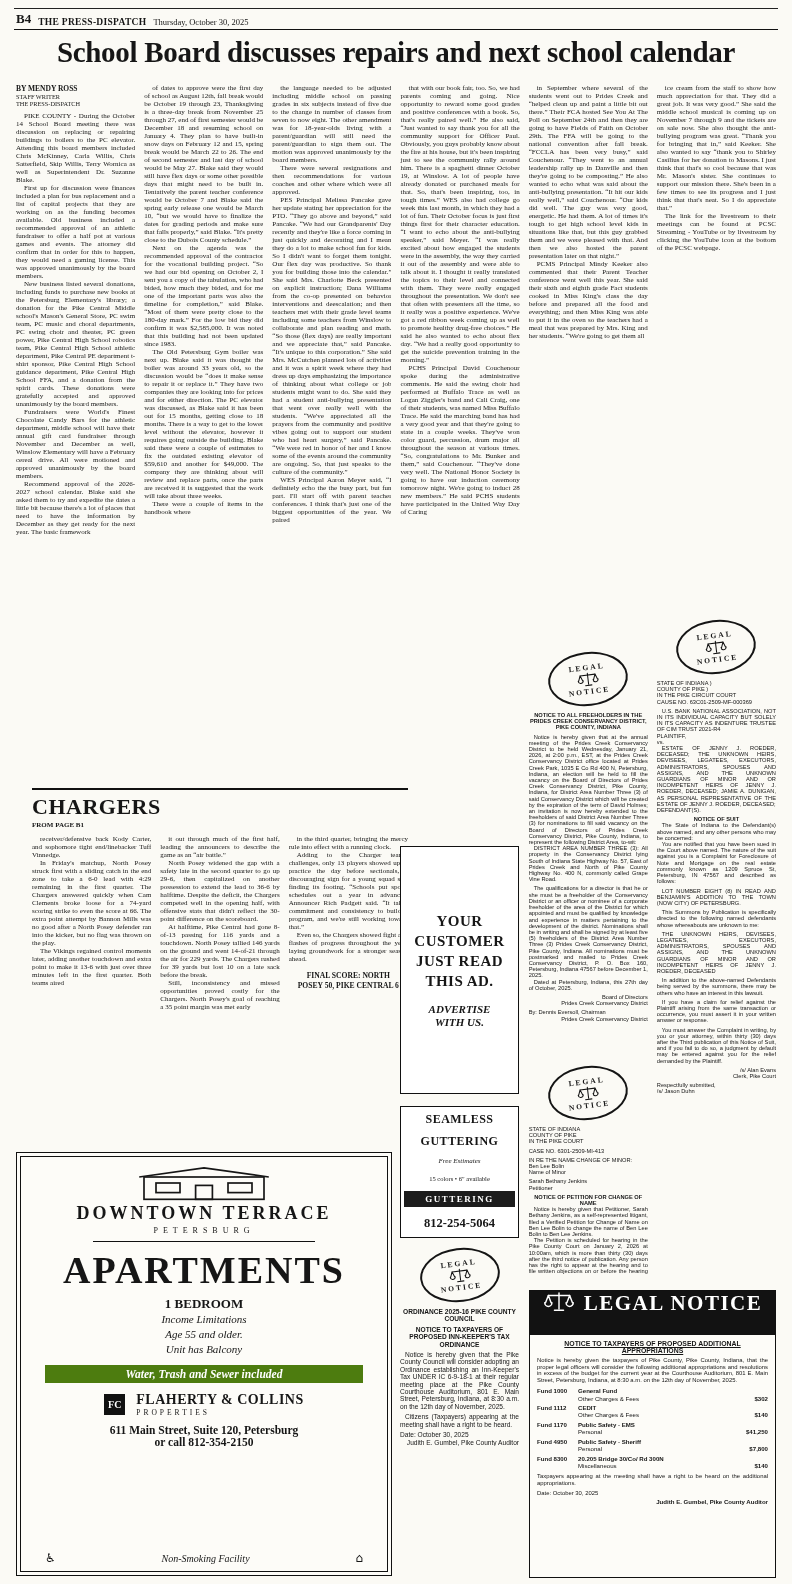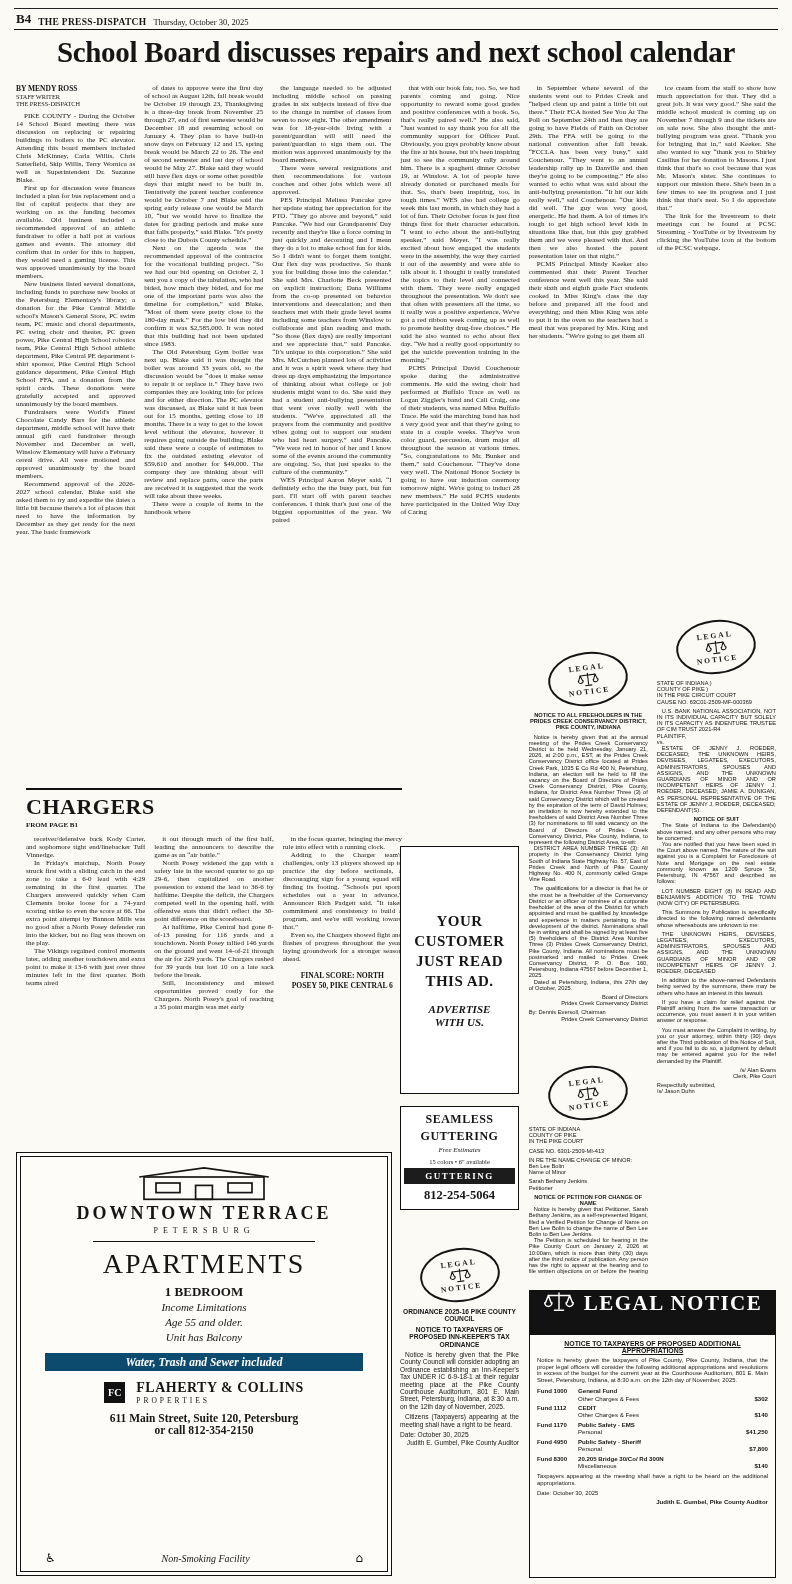--- a/index.html
+++ b/index.html
@@ -42,57 +42,57 @@
   .h346 { height:346px; } .h148 { height:148px; } .h590 { height:590px; }
 
   
   .badge { width:80px; height:54px; border:2.2px solid #151515; border-radius:50%;
            margin:8px auto 6px; display:flex; flex-direction:column; align-items:center; justify-content:center;
            transform:rotate(-7deg); background:#fbfaf5; gap:0; }
   .badge-word { font-size:7.5px; font-weight:bold; letter-spacing:2px; }
   .scales-icon { width:24px; height:15px; }
 
   
-  .chargers { position:absolute; left:26px; top:788px; width:376px; border-top:2px solid #111; padding-top:4px; }
+  .chargers { position:absolute; left:32px; top:788px; width:376px; border-top:2px solid #111; padding-top:4px; }
   .chargers-title { font-size:22px; font-weight:bold; letter-spacing:.5px; }
   .chargers-from { font-size:7px; font-weight:bold; margin-top:1px; }
   .chargers-grid { margin-top:6px; display:grid; grid-template-columns:repeat(3,1fr); gap:9px; align-items:start; }
   .chargers-grid .col { height:300px; }
   .final-score { font-weight:bold; text-align:center; font-size:7.6px; line-height:9.5px; margin-top:8px; padding:0 8px; }
 
   
   .house-ad { position:absolute; left:400px; top:846px; width:119px; height:248px; border:1.2px solid #111;
               background:#fff; display:flex; flex-direction:column; align-items:center; justify-content:center; text-align:center; }
   .house-line { font-size:15px; font-weight:bold; line-height:20px; letter-spacing:.5px; }
   .house-cta { margin-top:12px; font-size:11px; font-weight:bold; font-style:italic; width:72%; line-height:13px; }
 
   
-  .gutter-ad { position:absolute; left:400px; top:1106px; width:119px; height:104px; border:1.2px solid #111;
+  .gutter-ad { position:absolute; left:400px; top:1106px; width:119px; height:132px; border:1.2px solid #111;
                background:#fff; display:flex; flex-direction:column; align-items:center; justify-content:space-between;
                padding:6px 3px; text-align:center; }
   .g-big { font-size:12px; font-weight:bold; letter-spacing:.5px; line-height:13px; }
   .g-tag { font-size:7px; font-style:italic; }
   .g-colors { font-size:6.5px; }
   .g-band { background:#1c1c1c; color:#fff; width:100%; font-size:9px; font-weight:bold; letter-spacing:1.5px; padding:3px 0; }
   .g-phone { font-size:12.5px; font-weight:bold; }
 
   
   .ordinance-wrap { position:absolute; left:400px; top:1240px; width:119px; }
 
   
   .apt-ad { position:absolute; left:16px; top:1152px; width:376px; height:424px; border:1.5px solid #111; background:#fdfcf8; }
   .apt-inner { border:1.2px solid #111; margin:3px; height:calc(100% - 6px); display:flex; flex-direction:column;
                align-items:center; padding:8px 24px 6px; }
   .apt-name { font-size:18px; font-weight:bold; letter-spacing:3px; margin-top:2px; }
   .apt-city { font-size:8px; letter-spacing:5px; margin-top:2px; }
   .apt-rule { width:70%; border-top:1.2px solid #111; margin-top:6px; }
-  .apt-heading { font-size:28px; font-weight:normal; letter-spacing:2px; margin-top:6px; }
+  .apt-heading { font-size:38px; font-weight:bold; letter-spacing:2px; margin-top:6px; }
   .apt-unit { font-size:13px; font-weight:bold; margin-top:4px; }
   .apt-feature { font-size:11px; font-style:italic; line-height:15px; text-align:center; }
-  .apt-bar { background:#0c4a6e; color:#fff; font-size:11.5px; font-weight:bold; font-style:italic;
+  .apt-bar { background:#4d7c0f; color:#fff; font-size:11.5px; font-weight:bold; font-style:italic;
              width:100%; text-align:center; padding:3px 0; margin-top:8px; }
   .apt-brandrow { display:flex; align-items:center; gap:11px; margin-top:9px; }
   .fc-logo { width:21px; height:21px; background:#111; color:#fff; display:flex; align-items:center; justify-content:center;
              font-size:10px; font-weight:bold; }
   .apt-brand { font-size:14px; font-weight:bold; letter-spacing:.5px; }
   .apt-brand-sub { font-size:7.5px; letter-spacing:3px; }
   .apt-address { font-size:11.5px; font-weight:bold; margin-top:7px; }
   .apt-phone { font-size:11.5px; font-weight:bold; }
   .apt-footer { width:100%; display:flex; align-items:center; justify-content:space-between; margin-top:auto; }
   .apt-note { font-size:10px; font-style:italic; }
@@ -151,21 +151,21 @@
 
     <p>of dates to approve were the first day of school as August 12th, fall break would be October 19 through 23, Thanksgiving is a three-day break from November 25 through 27, end of first semester would be December 18 and resuming school on January 4. They plan to have built-in snow days on February 12 and 15, spring break would be March 22 to 26. The end of second semester and last day of school would be May 27. Blake said they would still have flex days or some other possible days that might need to be built in. Tentatively the parent teacher conference would be October 7 and Blake said the spring early release one would be March 10, “but we would have to finalize the dates for grading periods and make sure that falls properly,” said Blake. “It's pretty close to the Dubois County schedule.”</p>
         <p>Next on the agenda was the recommended approval of the contractor for the vocational building project. “So we had our bid opening on October 2, I sent you a copy of the tabulation, who had bided, how much they bided, and for me one of the important parts was also the timeline for completion,” said Blake. “Most of them were pretty close to the 180-day mark.” For the low bid they did confirm it was $2,585,000. It was noted that this building had not been updated since 1983.</p>
         <p>The Old Petersburg Gym boiler was next up. Blake said it was thought the boiler was around 33 years old, so the discussion would be “does it make sense to repair it or replace it.” They have two companies they are looking into for prices and for either direction. The PC elevator was discussed, as Blake said it has been out for 15 months, getting close to 18 months. There is a way to get to the lower level without the elevator, however it requires going outside the building. Blake said there were a couple of estimates to fix the outdated existing elevator of $59,610 and another for $49,000. The company they are thinking about will review and replace parts, once the parts are received it is suggested that the work will take about three weeks.</p>
         <p>There were a couple of items in the handbook where</p>
       </div>
 
     <div class="col h702 body-text">
 
     <p>the language needed to be adjusted including middle school on passing grades in six subjects instead of five due to the change in number of classes from seven to now eight. The other amendment was for 18-year-olds living with a parent/guardian will still need the parent/guardian to sign them out. The motion was approved unanimously by the board members.</p>
-        <p>There were several resignations and then recommendations for various coaches and other jobs which were all approved.</p>
+        <p>There were several resignations and then recommendations for various coaches and other where which were all approved.</p>
         <p>PES Principal Melissa Pancake gave her update stating her appreciation for the PTO. “They go above and beyond,” said Pancake. “We had our Grandparents' Day recently and they're like a force coming in just quickly and decorating and I mean they do a lot to make school fun for kids. So I didn't want to forget them tonight. Our flex day was productive. So thank you for building those into the calendar.” She said Mrs. Charlotte Beck presented on explicit instruction; Dana Williams from the co-op presented on behavior interventions and deescalation; and then teachers met with their grade level teams including some teachers from Winslow to collaborate and plan reading and math. “So those (flex days) are really important and we appreciate that,” said Pancake. “It's unique to this corporation.” She said Mrs. McCutchen planned lots of activities and it was a spirit week where they had dress up days emphasizing the importance of thinking about what college or job students might want to do. She said they had a student anti-bullying presentation that went over really well with the students. “We've appreciated all the prayers from the community and positive vibes going out to support our student who had heart surgery,” said Pancake. “We were red in honor of her and I know some of the events around the community are ongoing. So, that just speaks to the culture of the community.”</p>
         <p>WES Principal Aaron Meyer said, “I definitely echo the the busy part, but fun part. I'll start off with parent teacher conferences. I think that's just one of the biggest opportunities of the year. We paired</p>
       </div>
 
     <div class="col h702 body-text">
 
     <p>that with our book fair, too. So, we had parents coming and going. Nice opportunity to reward some good grades and positive conferences with a book. So, that's really paired well.” He also said, “Just wanted to say thank you for all the community support for Officer Paul. Obviously, you guys probably know about the fire at his house, but it's been inspiring just to see the community rally around him. There is a spaghetti dinner October 19, at Winslow. A lot of people have already donated or purchased meals for that. So, that's been inspiring, too, in tough times.” WES also had college go week this last month, in which they had a lot of fun. Their October focus is just first things first for their character education. “I want to echo about the anti-bullying speaker,” said Meyer. “I was really excited about how engaged the students were in the assembly, the way they carried it out of the assembly and were able to talk about it. I thought it really translated the topics to their level and connected with them. They were really engaged throughout the presentation. We don't see that often with presenters all the time, so it really was a positive experience. We've got a red ribbon week coming up as well to promote healthy drug-free choices.” He said he also wanted to echo about flex day. “We had a really good opportunity to get the suicide prevention training in the morning.”</p>
         <p>PCHS Principal David Couchenour spoke during the administrative comments. He said the swing choir had performed at Buffalo Trace as well as Logan Ziggler's band and Cali Craig, one of their students, was named Miss Buffalo Trace. He said the marching band has had a very good year and that they're going to state in a couple weeks. They've won color guard, percussion, drum major all throughout the season at various times. “So, congratulations to Mr. Bunker and them,” said Couchenour. “They've done very well. The National Honor Society is going to have our induction ceremony tomorrow night. We're going to induct 28 new members.” He said PCHS students have participated in the United Way Day of Caring</p>
       </div>
 
@@ -290,21 +290,21 @@
       <div class="col body-text">
 
       <p>it out through much of the first half, leading the announcers to describe the game as an “air battle.”</p>
           <p>North Posey widened the gap with a safety late in the second quarter to go up 29-6, then capitalized on another possession to extend the lead to 36-6 by halftime. Despite the deficit, the Chargers competed well in the opening half, with offensive stats that didn't reflect the 30-point difference on the scoreboard.</p>
           <p>At halftime, Pike Central had gone 8-of-13 passing for 116 yards and a touchdown. North Posey tallied 146 yards on the ground and went 14-of-21 through the air for 229 yards. The Chargers rushed for 39 yards but lost 10 on a late sack before the break.</p>
           <p>Still, inconsistency and missed opportunities proved costly for the Chargers. North Posey's goal of reaching a 35 point margin was met early</p>
         </div>
       <div class="col">
         <div class="body-text">
 
-        <p>in the focus quarter, bringing the mercy rule into effect with a running clock.</p>
+        <p>in the third quarter, bringing the mercy rule into effect with a running clock.</p>
             <p>Adding to the Charger team's challenges, only 13 players showed up to practice the day before sectionals, a discouraging sign for a young squad still finding its footing. “Schools put sports schedules out a year in advance,” Announcer Rich Padgett said. “It takes commitment and consistency to build a program, and we're still working toward that.”</p>
             <p>Even so, the Chargers showed fight and flashes of progress throughout the year, laying groundwork for a stronger season ahead.</p>
           </div>
         <div class="final-score">FINAL SCORE: NORTH POSEY 50, PIKE CENTRAL 6</div>
       </div>
     </div>
   </section>
 
   <aside class="house-ad">
     <div>

